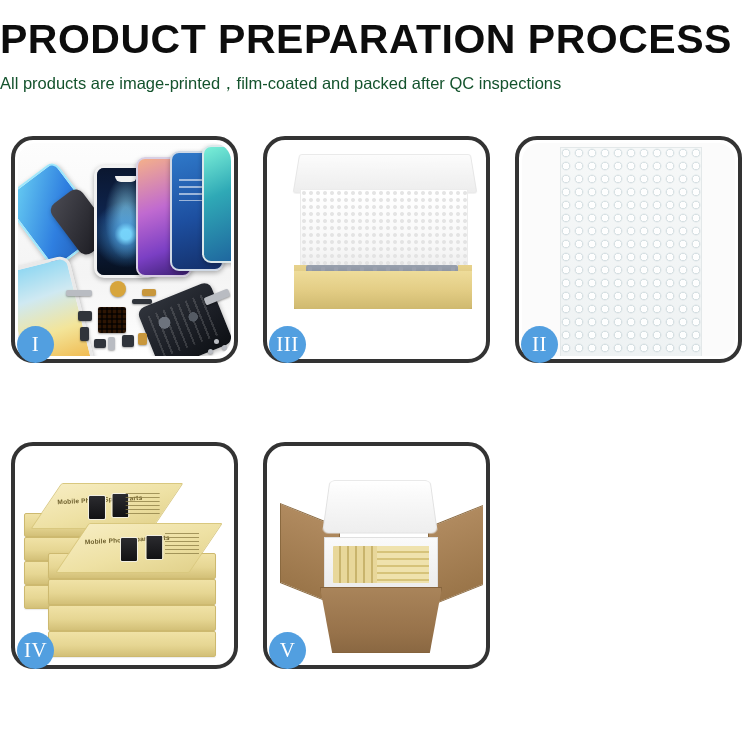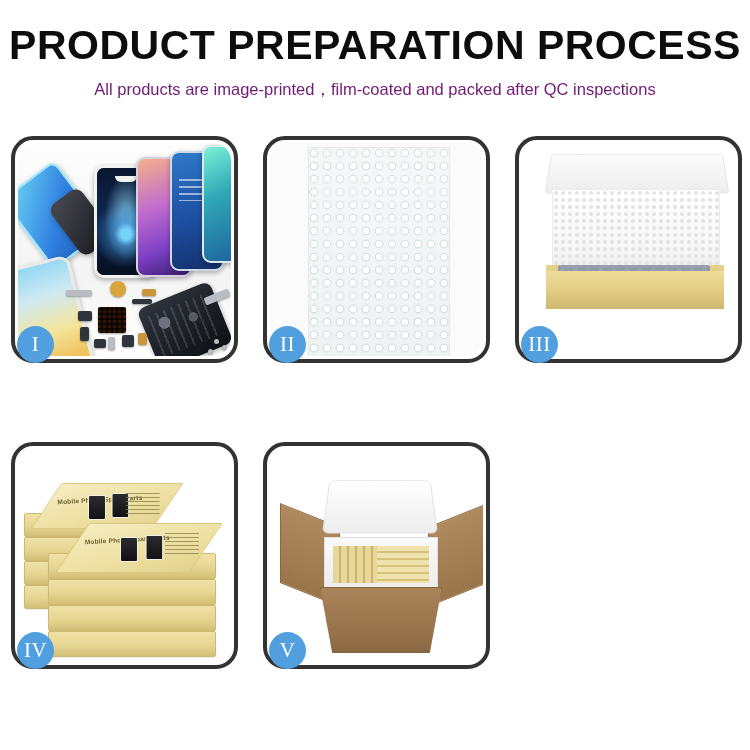--- a/index.html
+++ b/index.html
@@ -11,38 +11,38 @@
     width: 750px;
     height: 750px;
     overflow: hidden;
     font-family: "Liberation Sans", sans-serif;
     color: #111111;
     position: relative;
   }
 
   
   .header {
-    text-align: center;
-    padding-top: 24px;
+    text-align: left;
+    padding-top: 18px;
   }
   .page-title {
     font-family: "Liberation Sans", sans-serif;
     font-size: 41px;
     font-weight: 700;
     letter-spacing: 0.5px;
     color: #0d0d0d;
     line-height: 1.05;
     margin: 0;
     white-space: nowrap;
   }
   .page-subtitle {
     font-family: "Liberation Sans", sans-serif;
     font-size: 16.5px;
     font-weight: 400;
-    color: #701a75;
+    color: #14532d;
     margin: 12px 0 0 0;
     white-space: nowrap;
   }
 
   
   .grid {
     position: absolute;
     left: 11px;
     top: 136px;
     width: 728px;
@@ -399,45 +399,45 @@
         <div class="chip silver" style="left:204px;top:202px;width:5px;height:5px;border-radius:50%;"></div>
         <div class="chip silver" style="left:190px;top:206px;width:5px;height:5px;border-radius:50%;"></div>
         <div class="chip silver" style="left:186px;top:150px;width:26px;height:8px;transform:rotate(-22deg);"></div>
       </div>
     </div>
     <div class="badge">I</div>
   </div>
 
   <div class="panel">
     <div class="panel-media">
+      <div class="scene-tray">
+        <div class="tray-lid"></div>
+        <div class="foam-sheet"></div>
+        <div class="tray-sideL"></div>
+        <div class="tray-sideR"></div>
+        <div class="tray-inside"></div>
+        <div class="tray-front"></div>
+      </div>
+    </div>
+    <div class="badge">III</div>
+  </div>
+
+  <div class="panel">
+    <div class="panel-media">
       <div class="scene-bubble">
         <div class="lcd-inner"></div>
         <div class="flex-pad"></div>
         <div class="flex-cable"></div>
         <div class="gold-tab" style="left:54px;top:186px;"></div>
         <div class="gold-tab" style="left:100px;top:186px;"></div>
         <div class="red-label"></div>
         <div class="bubble-bag"></div>
       </div>
     </div>
     <div class="badge">II</div>
-  </div>
-
-  <div class="panel">
-    <div class="panel-media">
-      <div class="scene-tray">
-        <div class="tray-lid"></div>
-        <div class="foam-sheet"></div>
-        <div class="tray-sideL"></div>
-        <div class="tray-sideR"></div>
-        <div class="tray-inside"></div>
-        <div class="tray-front"></div>
-      </div>
-    </div>
-    <div class="badge">III</div>
   </div>
 
   <div class="panel">
     <div class="panel-media">
       <div class="scene-stack">
         <div class="stackbox" style="left:6px;top:64px;width:108px;height:22px;"></div>
         <div class="stackbox" style="left:6px;top:88px;width:108px;height:22px;"></div>
         <div class="stackbox" style="left:6px;top:112px;width:108px;height:22px;"></div>
         <div class="stackbox" style="left:6px;top:136px;width:108px;height:22px;"></div>
         <div class="stackbox" style="left:30px;top:104px;width:166px;height:24px;"></div>

